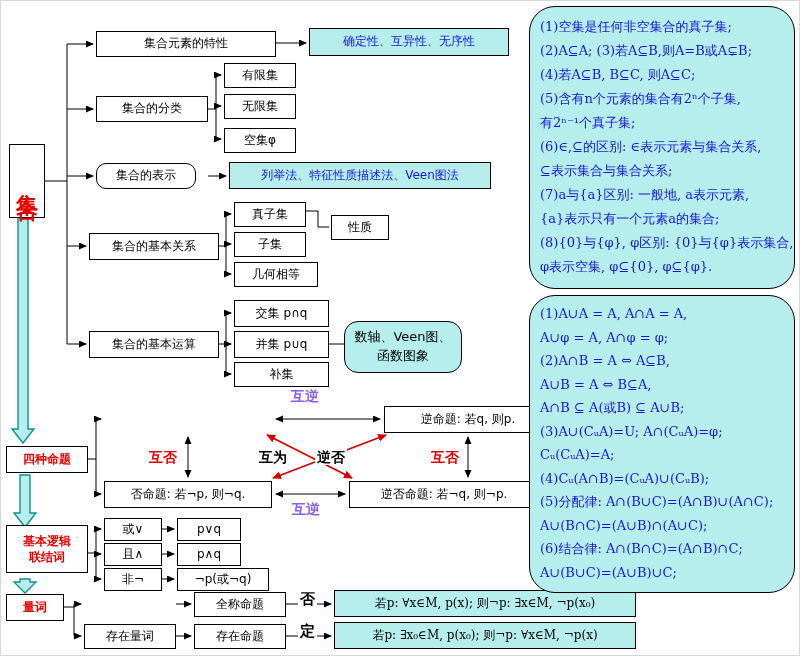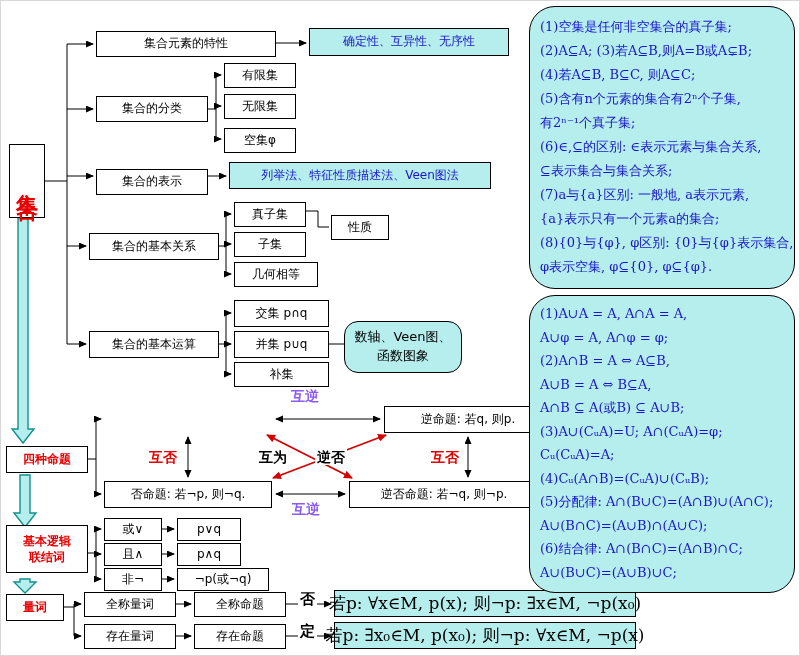--- a/index.html
+++ b/index.html
@@ -22,21 +22,21 @@
     font-size:22px;font-weight:bold;color:#e60000;letter-spacing:5px;
   }
   .round{border-radius:14px;}
   .col{flex-direction:column;line-height:1.45;}
   .lbl{
     position:absolute;z-index:3;font-size:14px;font-weight:bold;
     background:#fff;padding:0 2px;line-height:1.15;white-space:nowrap;
   }
   .lbl.blue{color:#8b5cf6;}
   .lbl.red{color:#e60000;}
-  .serifbox{font-family:"DejaVu Serif",serif;font-size:17px;}
+  .serifbox{font-family:"DejaVu Serif",serif;font-size:12px;}
   .panel{
     position:absolute;box-sizing:border-box;background:#b6eded;border:1px solid #000;
     border-radius:26px;color:#1616cc;z-index:2;
     font-family:"DejaVu Serif",serif;font-size:13px;
   }
   .panel div{white-space:nowrap;}
   .panel.p1{padding:8px 9px 0 10px;line-height:24px;}
   .panel.p2{padding:6px 9px 0 10px;line-height:23.5px;}
   .twoline{line-height:1.35;}
 </style>
@@ -112,21 +112,21 @@
   <div class="box root" style="left:8px;top:143px;width:36px;height:74px;">集合</div>
 
   <div class="box" style="left:95px;top:30px;width:180px;height:26px;">集合元素的特性</div>
   <div class="box cyan bluetxt" style="left:308px;top:27px;width:200px;height:28px;">确定性、互异性、无序性</div>
 
   <div class="box" style="left:95px;top:95px;width:112px;height:26px;">集合的分类</div>
   <div class="box" style="left:223px;top:62px;width:72px;height:25px;">有限集</div>
   <div class="box" style="left:223px;top:93px;width:72px;height:25px;">无限集</div>
   <div class="box" style="left:223px;top:127px;width:72px;height:25px;">空集φ</div>
 
-  <div class="box" style="left:95px;top:168px;width:112px;height:26px;">集合的表示</div>
+  <div class="box" style="left:95px;top:162px;width:100px;height:26px;border-radius:10px;">集合的表示</div>
   <div class="box cyan bluetxt" style="left:228px;top:161px;width:262px;height:27px;">列举法、特征性质描述法、Veen图法</div>
 
   <div class="box" style="left:88px;top:232px;width:130px;height:27px;">集合的基本关系</div>
   <div class="box" style="left:233px;top:201px;width:72px;height:25px;">真子集</div>
   <div class="box" style="left:233px;top:231px;width:72px;height:25px;">子集</div>
   <div class="box" style="left:233px;top:261px;width:84px;height:25px;">几何相等</div>
   <div class="box" style="left:330px;top:214px;width:58px;height:25px;">性质</div>
 
   <div class="box" style="left:88px;top:330px;width:130px;height:27px;">集合的基本运算</div>
   <div class="box" style="left:233px;top:299px;width:95px;height:27px;">交集 p∩q</div>
@@ -154,21 +154,20 @@
     <div>联结词</div>
   </div>
   <div class="box" style="left:103px;top:517px;width:58px;height:23px;">或∨</div>
   <div class="box" style="left:176px;top:517px;width:64px;height:23px;">p∨q</div>
   <div class="box" style="left:103px;top:542px;width:58px;height:23px;">且∧</div>
   <div class="box" style="left:176px;top:542px;width:64px;height:23px;">p∧q</div>
   <div class="box" style="left:103px;top:567px;width:58px;height:23px;">非¬</div>
   <div class="box" style="left:176px;top:567px;width:92px;height:23px;">¬p(或¬q)</div>
 
   <div class="box redtxt" style="left:5px;top:593px;width:58px;height:27px;">量词</div>
-  <div class="box" style="left:83px;top:591px;width:92px;height:25px;">全称量词</div>
   <div class="box" style="left:193px;top:591px;width:92px;height:25px;">全称命题</div>
   <div class="box" style="left:83px;top:623px;width:92px;height:25px;">存在量词</div>
   <div class="box" style="left:193px;top:623px;width:92px;height:25px;">存在命题</div>
   <div class="lbl" style="left:297px;top:590px;font-size:15px;">否</div>
   <div class="lbl" style="left:297px;top:622px;font-size:15px;">定</div>
   <div class="box cyan serifbox" style="left:333px;top:589px;width:302px;height:27px;">若p: ∀x∈M, p(x);  则¬p: ∃x∈M, ¬p(x₀)</div>
   <div class="box cyan serifbox" style="left:333px;top:621px;width:302px;height:27px;">若p: ∃x₀∈M, p(x₀);  则¬p: ∀x∈M, ¬p(x)</div>
 
   <div class="panel p1" style="left:528px;top:5px;width:266px;height:283px;">
       <div>(1)空集是任何非空集合的真子集;</div>

